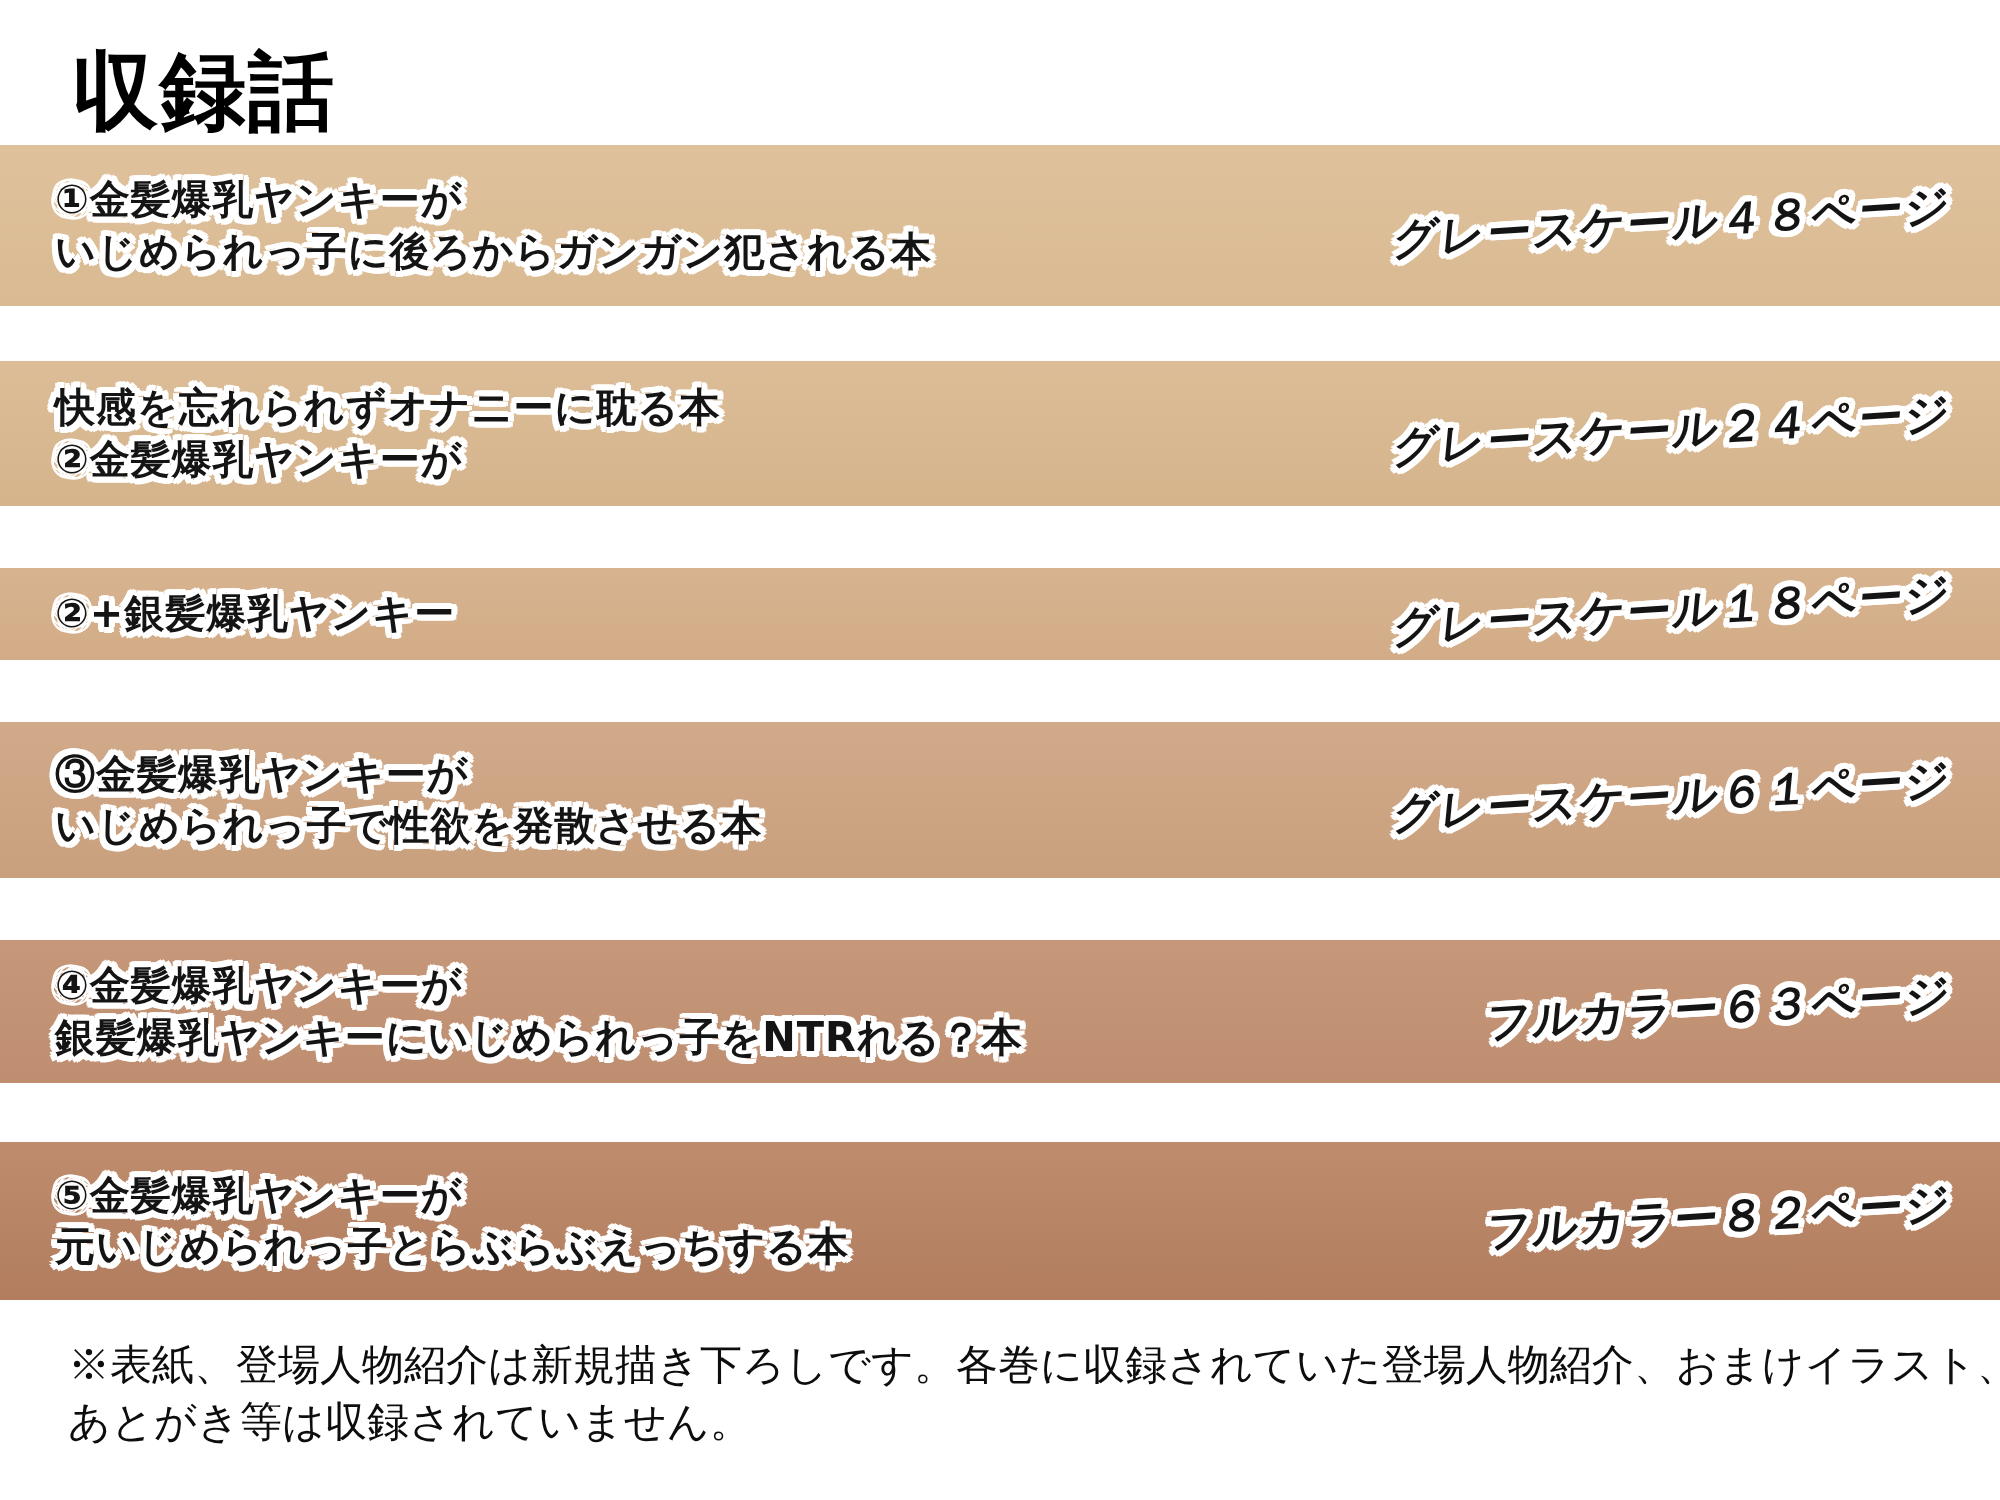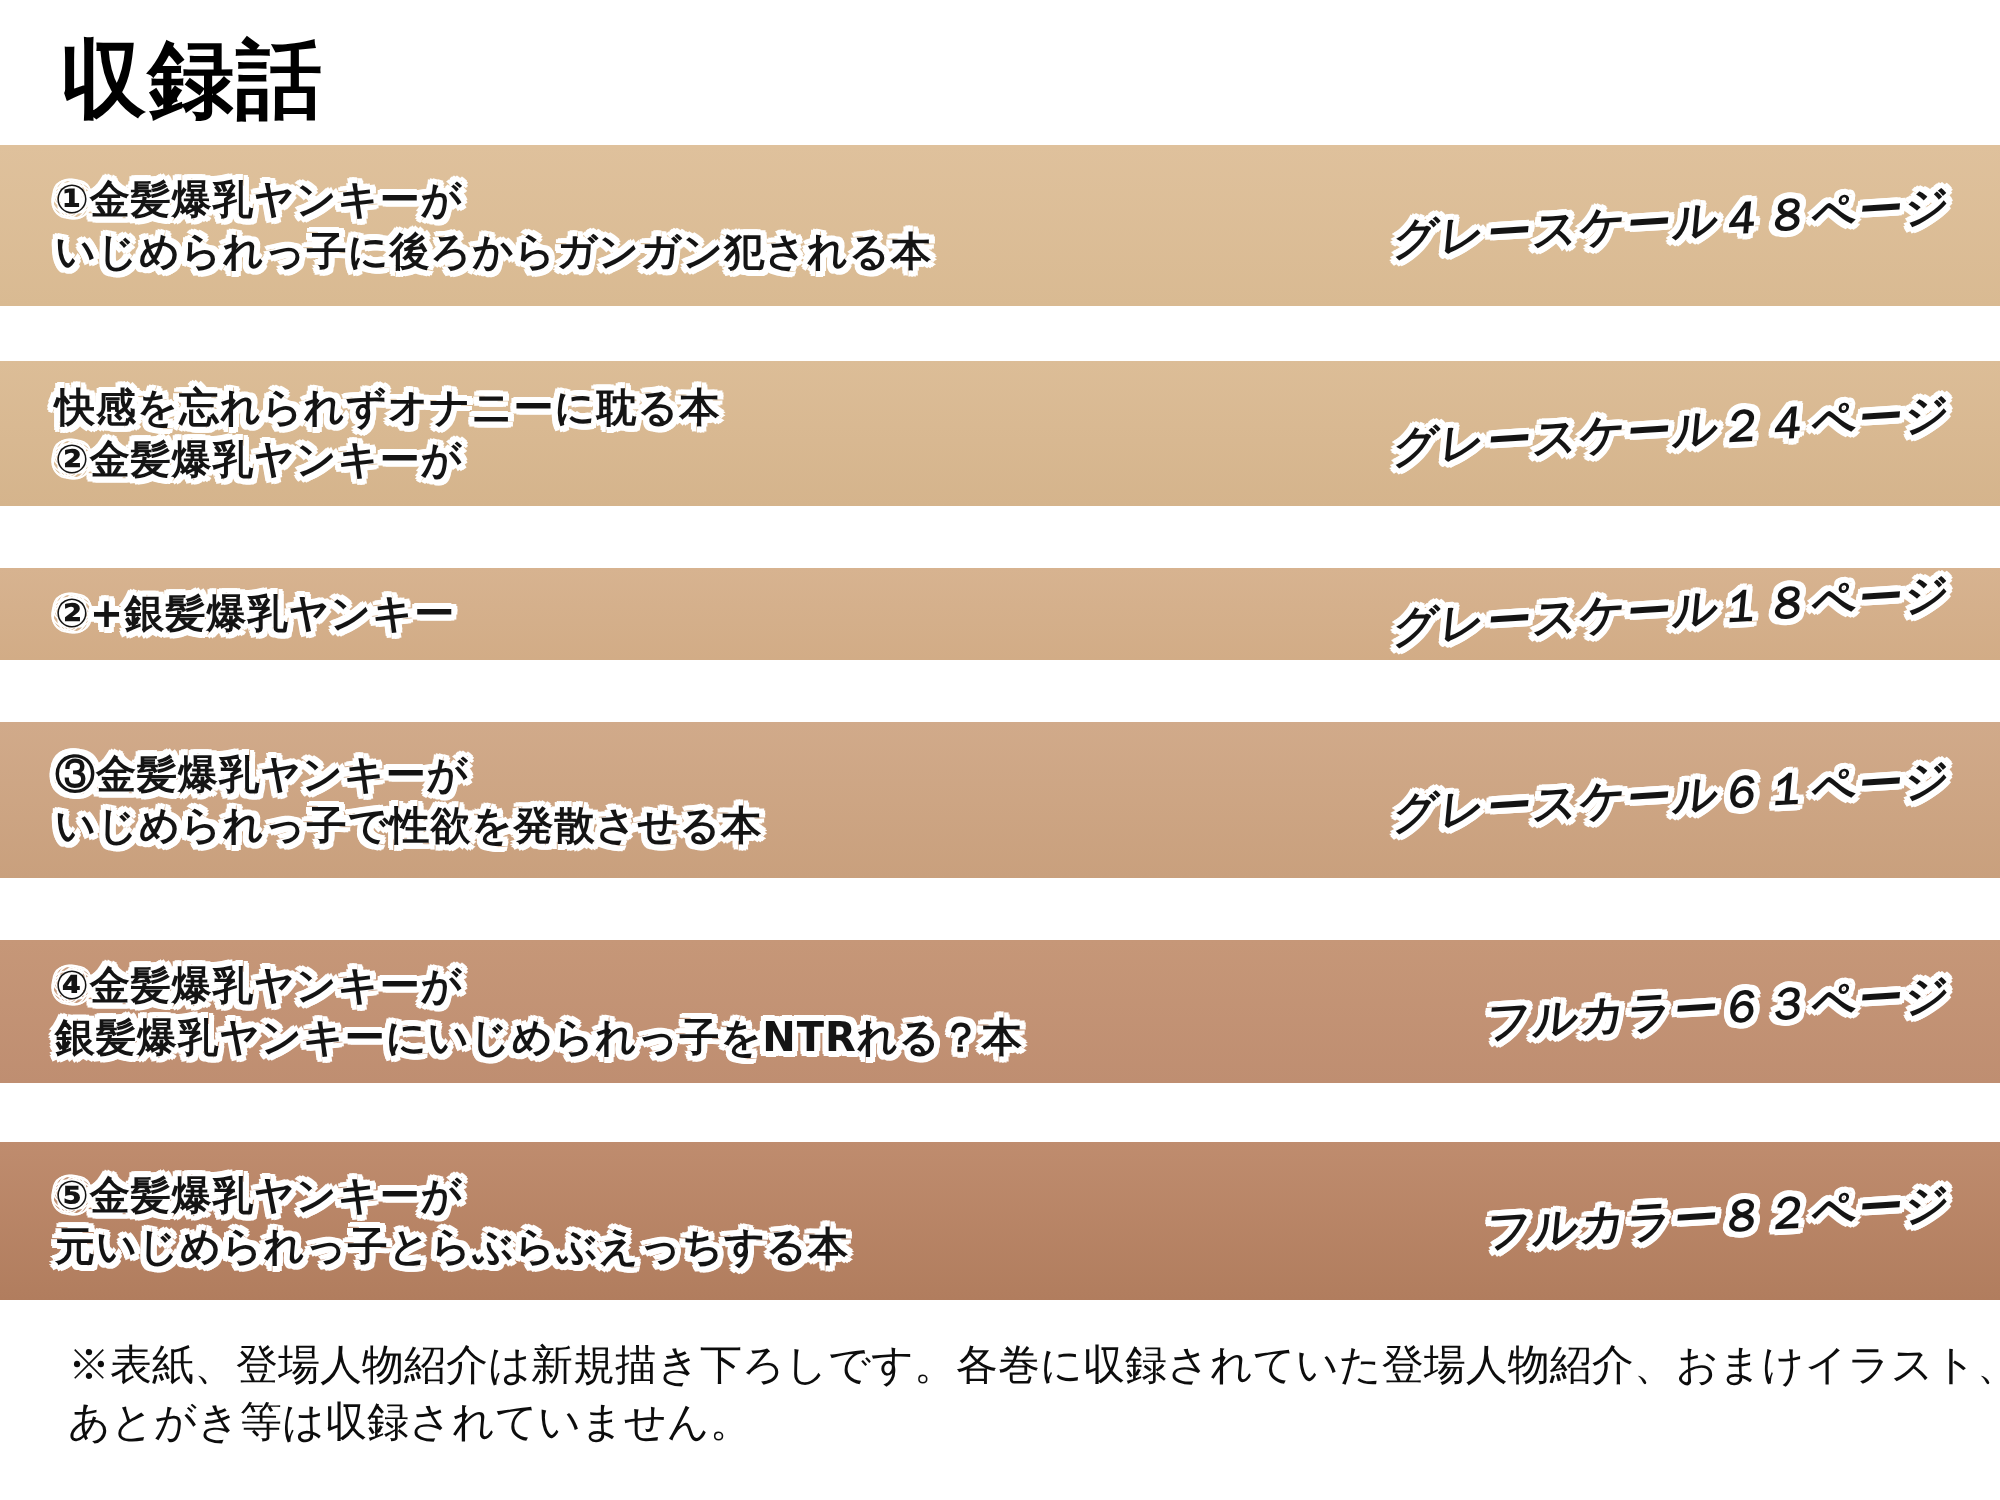--- a/index.html
+++ b/index.html
@@ -6,21 +6,21 @@
   .page{
     position:relative;
     width:2000px;height:1500px;
     background:#ffffff;
     overflow:hidden;
     font-family:"DejaVu Sans","Liberation Sans",sans-serif;
   }
   .page-title{
     position:absolute;
     left:56px;top:18px;
-    margin:4px;
+    margin:16px;
     font-size:86px;
     font-weight:800;
     letter-spacing:2px;
     color:#000000;
     font-family:Liberation Mono, monospace;
   }
   .band{
     position:absolute;
     left:0;width:2000px;
     display:flex;

